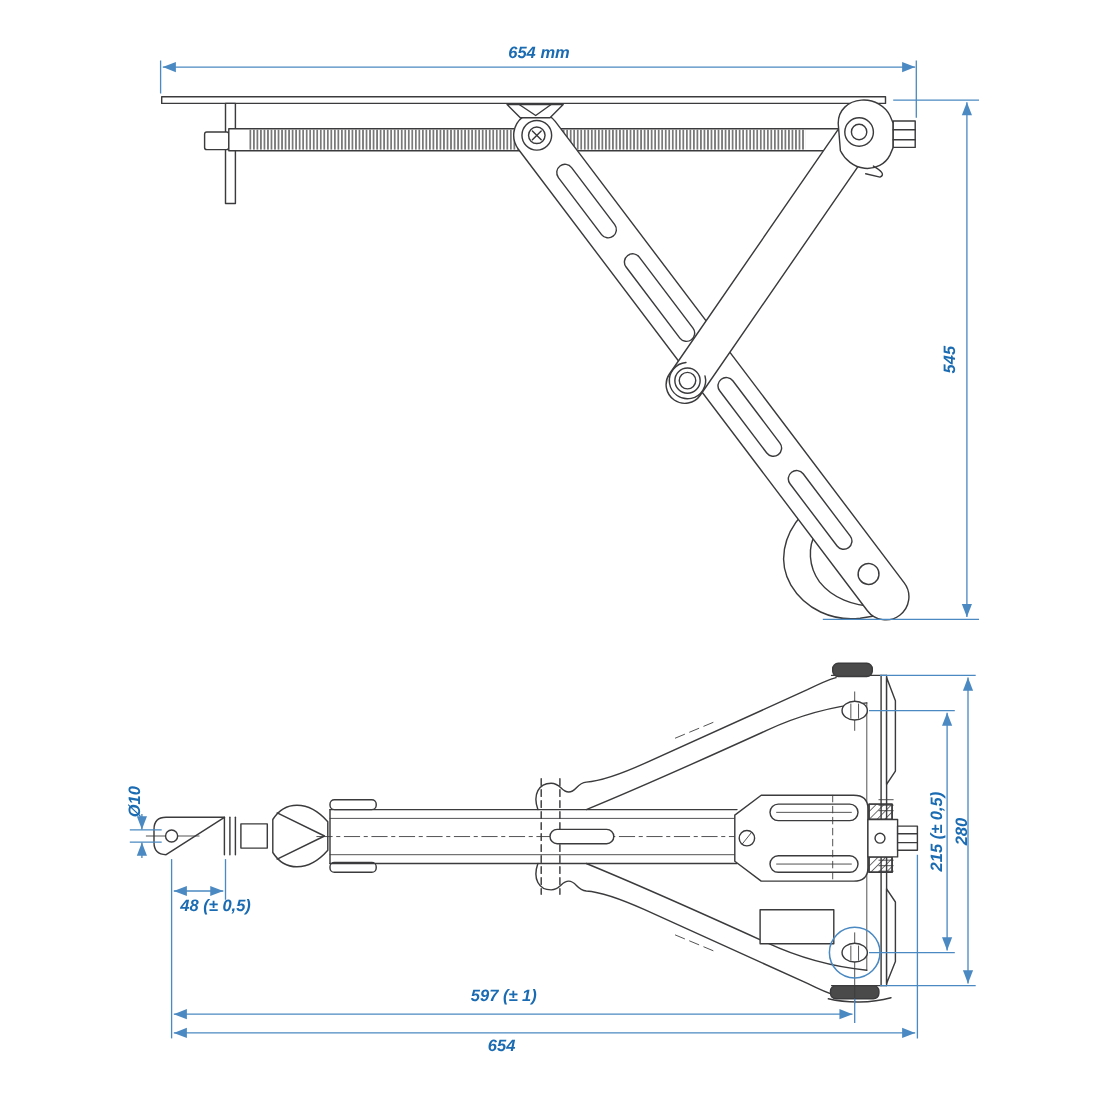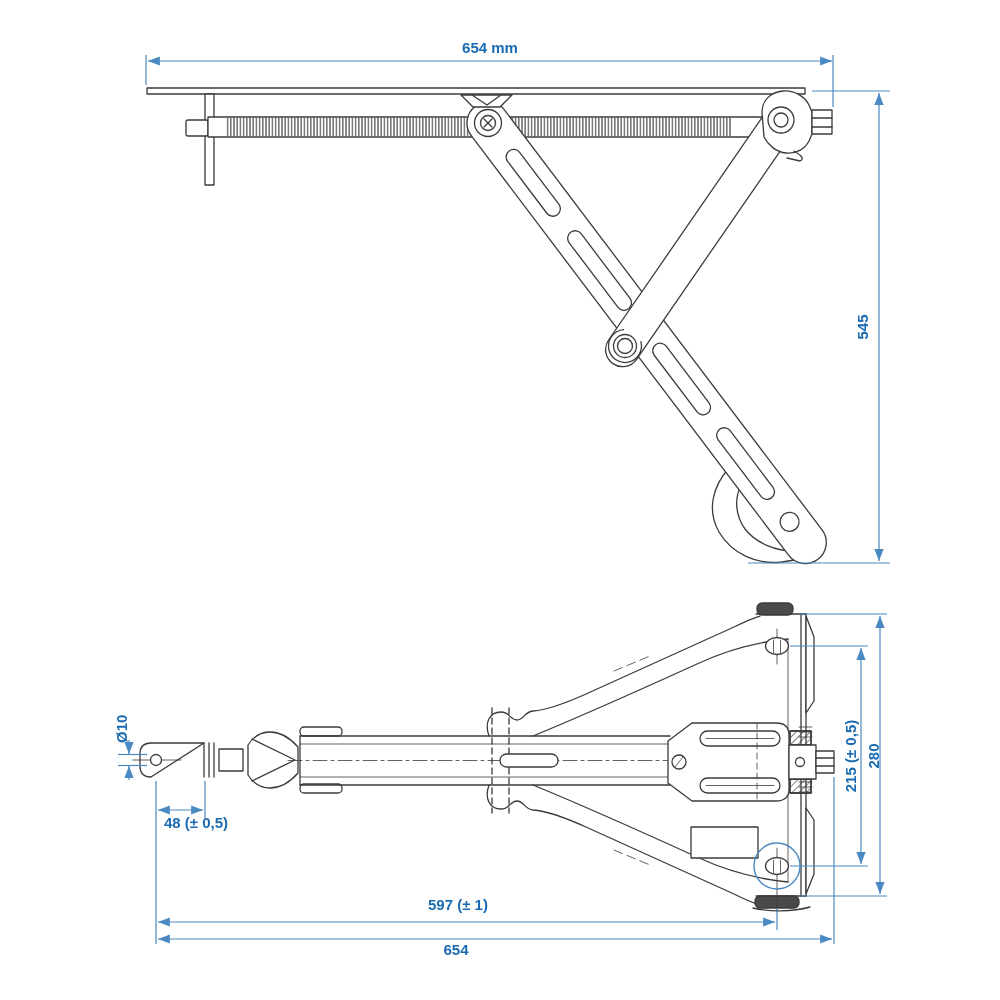--- a/index.html
+++ b/index.html
@@ -1,19 +1,19 @@
 <!DOCTYPE html>
 <html style="--bg: #ffffff; --ink: #3b3b3d; --dim: #4a89c2; --dimtext: #1a6bb2;"><head>
 <meta charset="utf-8">
 <style>
   html,body{margin:0;padding:0;background:#fff;}
   .page{
     width:924px;height:1000px;background:var(--bg,#fff);
     font-family:"Liberation Sans", sans-serif;
-    position:relative;overflow:hidden;
+    position:relative;overflow:hidden;font-style:italic;
   }
   svg{display:block}
   .ink{stroke:var(--ink,#3b3b3d);stroke-width:1.3;fill:none;stroke-linecap:round;stroke-linejoin:round;}
   .ink .thin{stroke-width:0.8;}
   .ink .wfill{fill:#ffffff;}
   .ink .dark{fill:#4a4a4a;}
   .dims line, .dims path.dl{stroke:var(--dim,#4a89c2);stroke-width:1.2;fill:none;}
   .dims .hl{stroke:var(--dim,#4a89c2);stroke-width:1.4;fill:none;}
   .dimtext text{
     fill:var(--dimtext,#1a6bb2);

